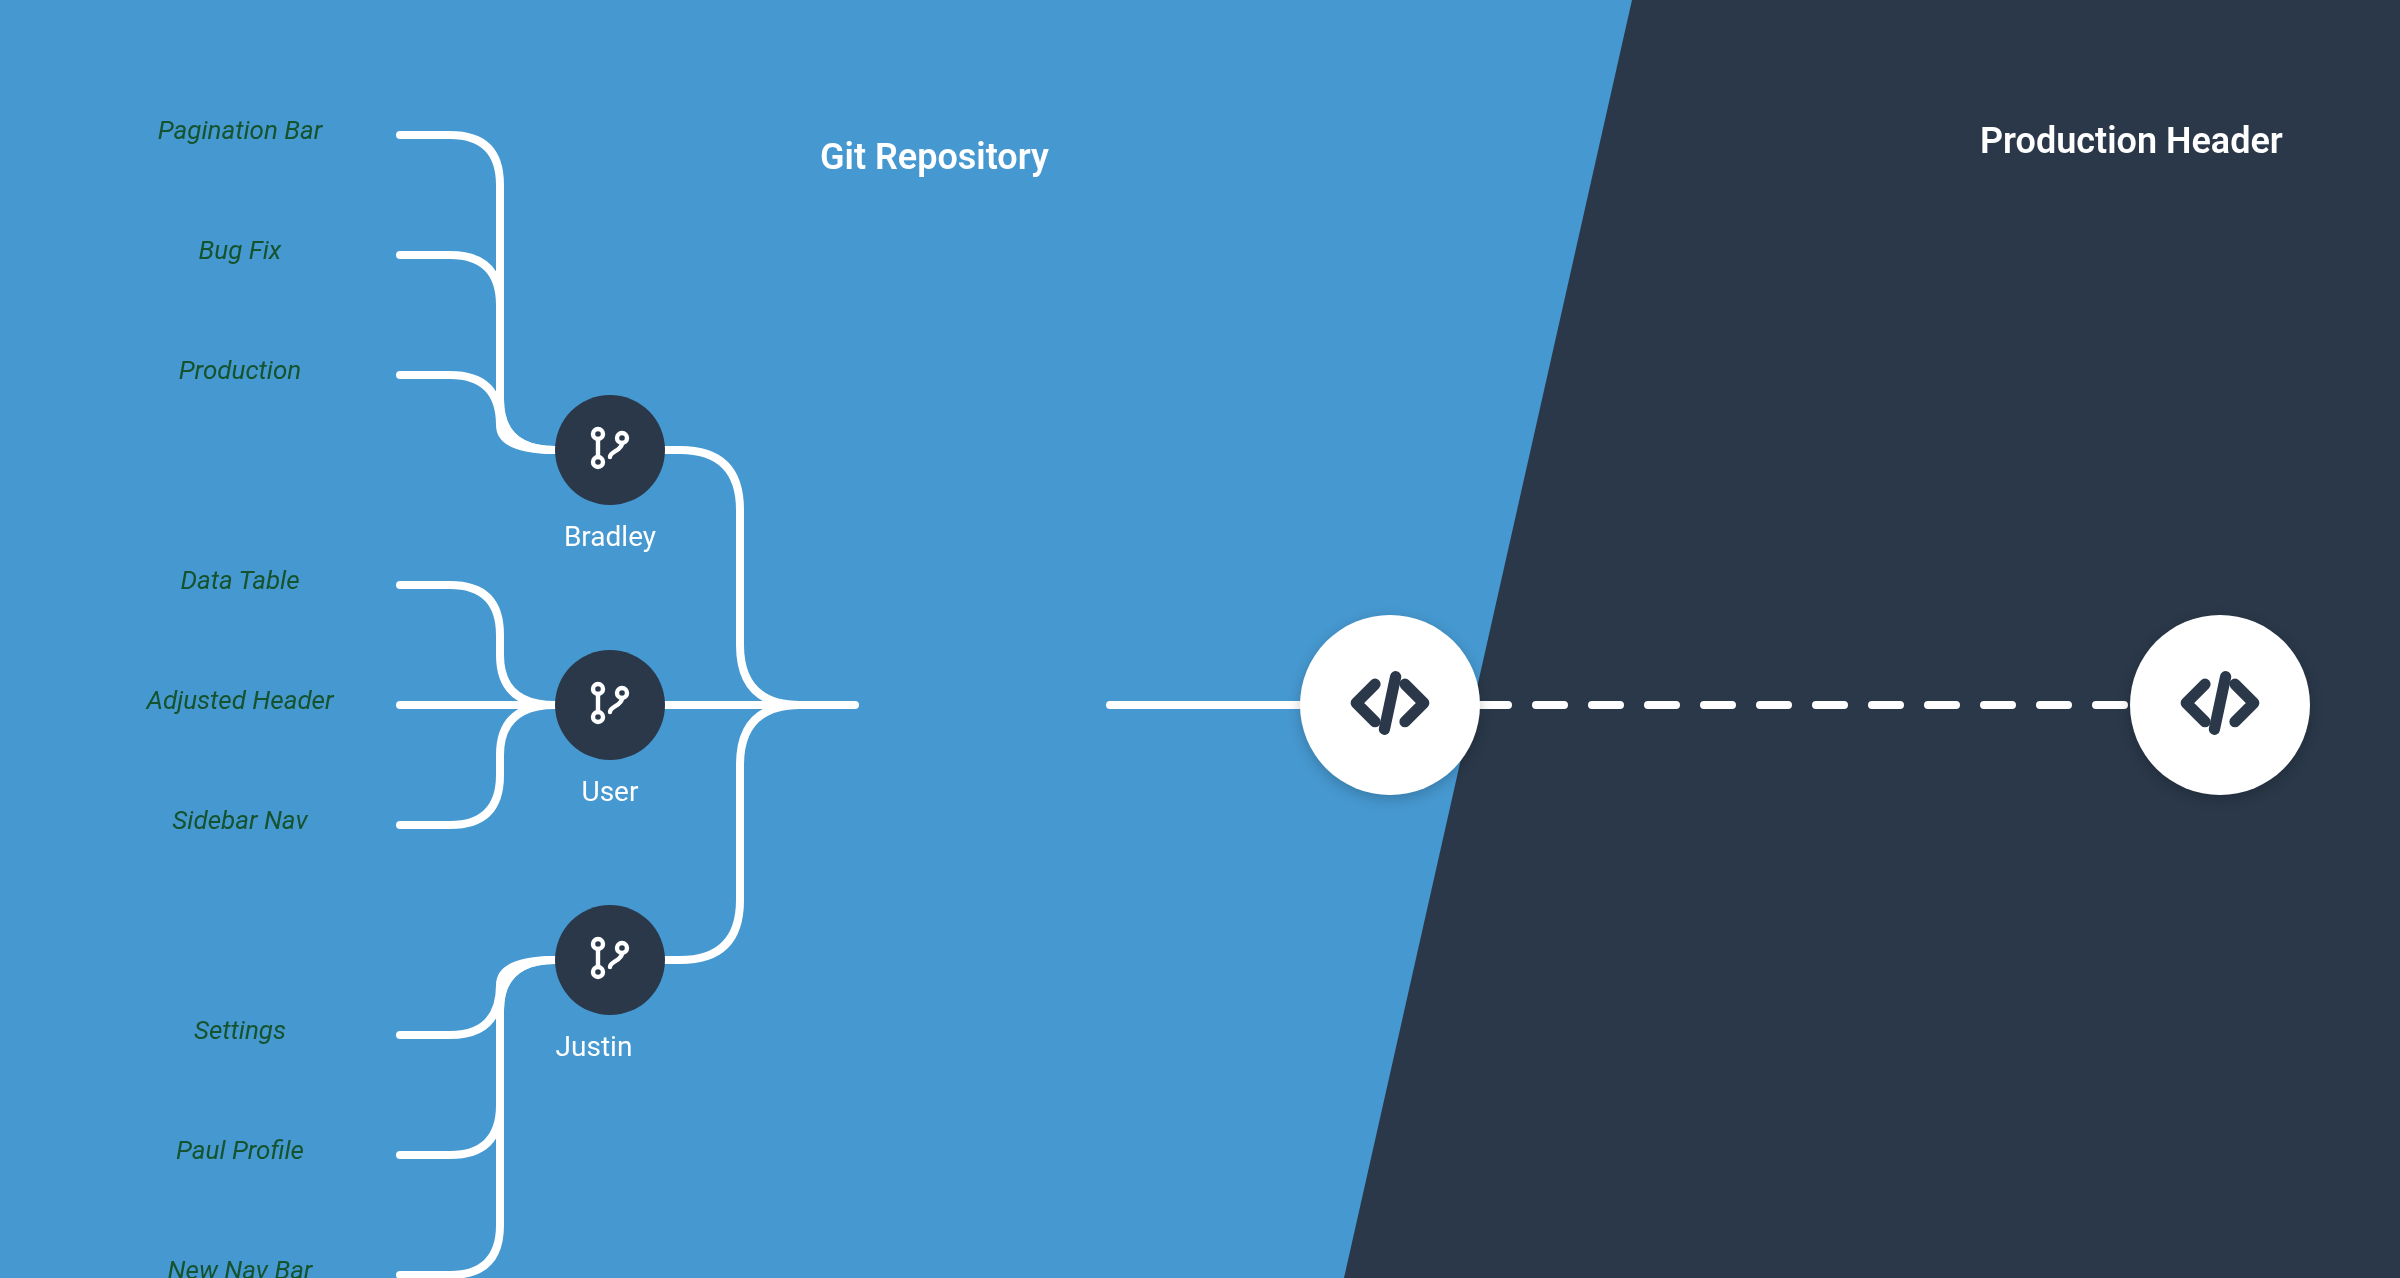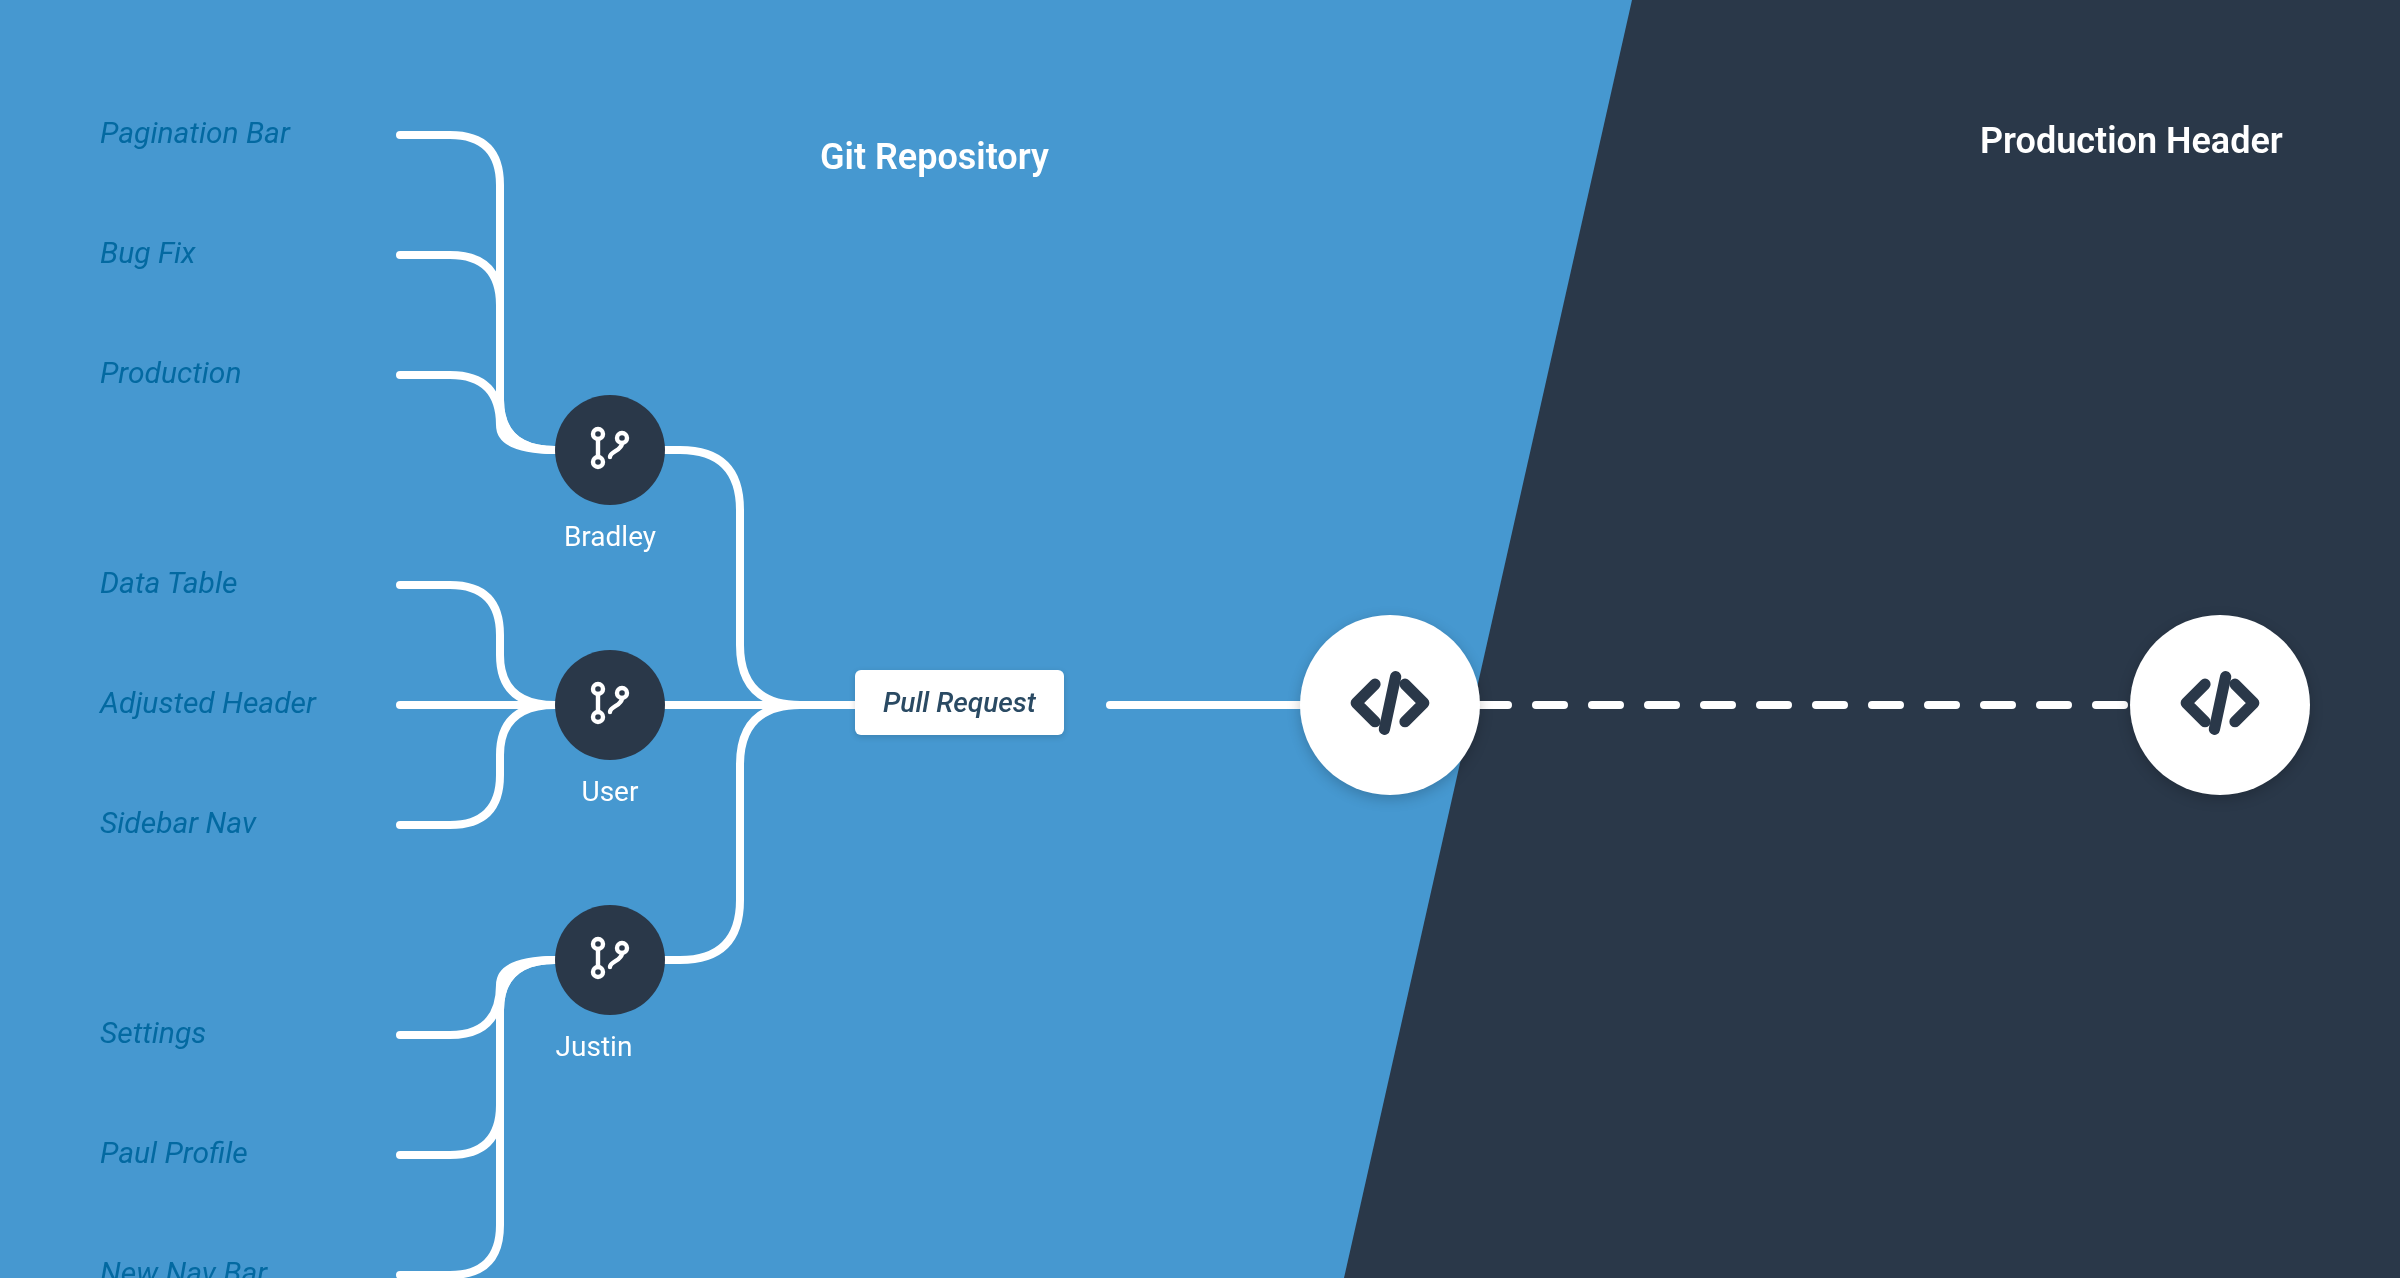--- a/index.html
+++ b/index.html
@@ -4,21 +4,21 @@
 <style>
   html,body{margin:0;padding:0;width:100%;height:100%;font-family:-apple-system,BlinkMacSystemFont,"Segoe UI",Roboto,sans-serif;}
   .canvas{position:relative;width:2400px;height:1278px;overflow:hidden;background:#fff}
   
   .bg-left{position:absolute;left:0;top:0;width:100%;height:100%;background:#4698d0}
   .bg-right{position:absolute;left:0;top:0;width:100%;height:100%;background:#2a3849;clip-path:polygon(68% 0,100% 0,100% 100%,56% 100%)}
   svg.lines{position:absolute;left:0;top:0;width:2400px;height:1278px;pointer-events:none}
   .title{position:absolute;color:#fff;font-weight:600;font-size:36px}
   .title.repo{left:820px;top:136px}
   .title.prod{left:1980px;top:120px}
-  .branch-label{position:absolute;color:#0369a1;font-style:italic;font-size:30px;text-align:left;width:280px}
+  .branch-label{position:absolute;color:#14532d;font-style:italic;font-size:26px;text-align:center;width:280px}
   .dev-node{position:absolute;width:110px;height:110px;border-radius:50%;background:#2a3849;display:flex;align-items:center;justify-content:center}
   .dev-node svg{width:48px;height:48px}
   .dev-label{position:absolute;color:#fff;font-size:28px;text-align:center;width:140px}
   .pr-box{position:absolute;background:#fff;color:#2a4a63;font-style:italic;font-size:28px;padding:16px 28px;border-radius:6px;font-weight:500;box-shadow:0 2px 6px rgba(0,0,0,.15)}
   .code-circle{position:absolute;width:180px;height:180px;border-radius:50%;background:#fff;display:flex;align-items:center;justify-content:center;box-shadow:0 4px 14px rgba(0,0,0,.2)}
   .code-circle svg{width:90px;height:90px}
 </style>
 </head>
 <body>
 <div class="canvas">
@@ -100,21 +100,20 @@
           <circle cx="6" cy="5" r="2.5"></circle>
           <circle cx="6" cy="19" r="2.5"></circle>
           <circle cx="18" cy="7" r="2.5"></circle>
           <path d="M6 7.5v9"></path>
           <path d="M18 9.5c0 4-6 4-6 7"></path>
         </svg>
     </span>
   </div>
   <div class="dev-label" style="left:524px;top:1030px">Justin</div>
 
-  <div class="pr-box" style="left:855px;top:670px">Pull Request</div>
 
   <div class="code-circle" style="left:1300px;top:615px">
     <span>
       <svg viewBox="0 0 24 24" fill="none" stroke="#2a3849" stroke-width="3" stroke-linecap="round" stroke-linejoin="round">
           <polyline points="8 7 3 12 8 17"></polyline>
           <polyline points="16 7 21 12 16 17"></polyline>
           <line x1="13.5" y1="5" x2="10.5" y2="19"></line>
         </svg>
     </span>
   </div>

